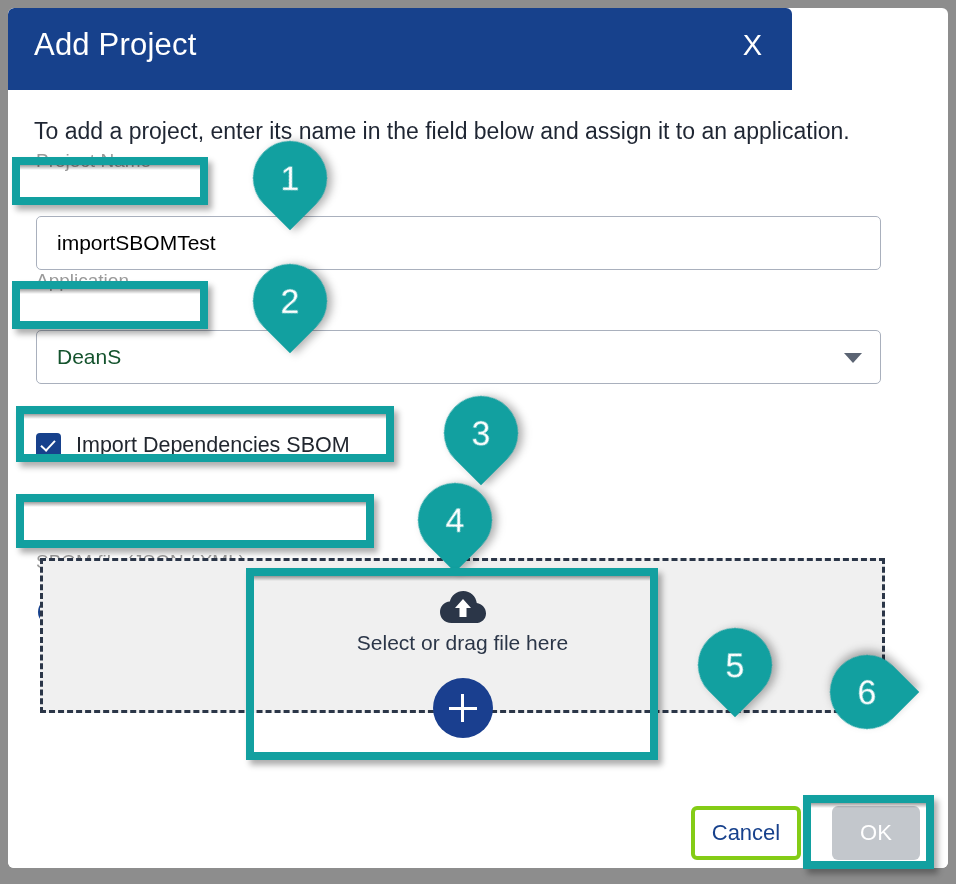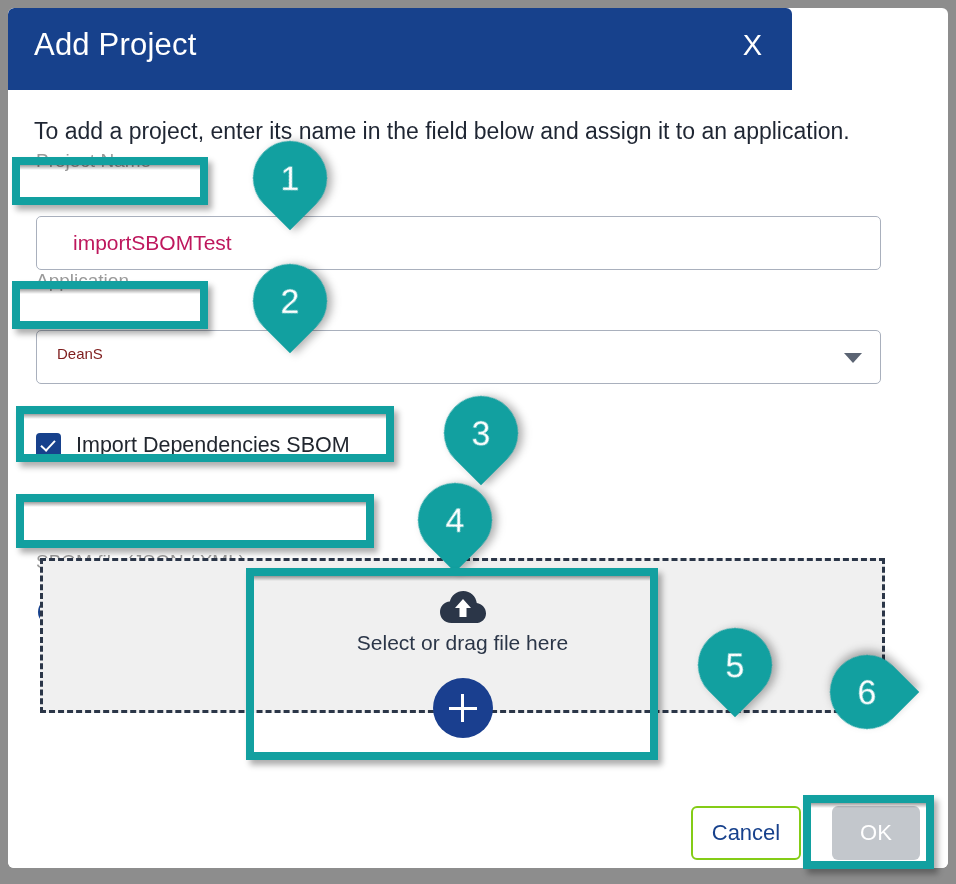--- a/index.html
+++ b/index.html
@@ -98,44 +98,44 @@
     left: 28px;
     top: 126px;
     width: 845px;
     height: 54px;
     box-sizing: border-box;
     border: 1px solid #a9b0bd;
     border-radius: 5px;
     background: #ffffff;
     font-family: "Liberation Sans", sans-serif;
     font-size: 21px;
-    color: #be185d;
-    padding: 0 36px;
+    color: #000000;
+    padding: 0 20px;
     outline: none;
   }
 
   
   #application-select {
     position: absolute;
     left: 28px;
     top: 240px;
     width: 845px;
     height: 54px;
     box-sizing: border-box;
     border: 1px solid #a9b0bd;
     border-radius: 5px;
     background: #ffffff;
     cursor: pointer;
   }
   #application-value {
     position: absolute;
     left: 20px;
     top: 14px;
-    font-size: 15px;
-    color: #7f1d1d;
+    font-size: 21px;
+    color: #14532d;
   }
   #application-caret {
     position: absolute;
     right: 18px;
     top: 22px;
     width: 0;
     height: 0;
     border-left: 9px solid transparent;
     border-right: 9px solid transparent;
     border-top: 10px solid #5b6473;
@@ -276,21 +276,21 @@
   }
 
   
   #cancel-button {
     position: absolute;
     left: 683px;
     top: 716px;
     width: 110px;
     height: 54px;
     box-sizing: border-box;
-    border: 2px solid #84cc16;
+    border: 4px solid #84cc16;
     border-radius: 6px;
     background: #ffffff;
     color: #17418c;
     font-size: 22px;
     font-family: "Liberation Sans", sans-serif;
     cursor: pointer;
   }
   #ok-button {
     position: absolute;
     left: 824px;

